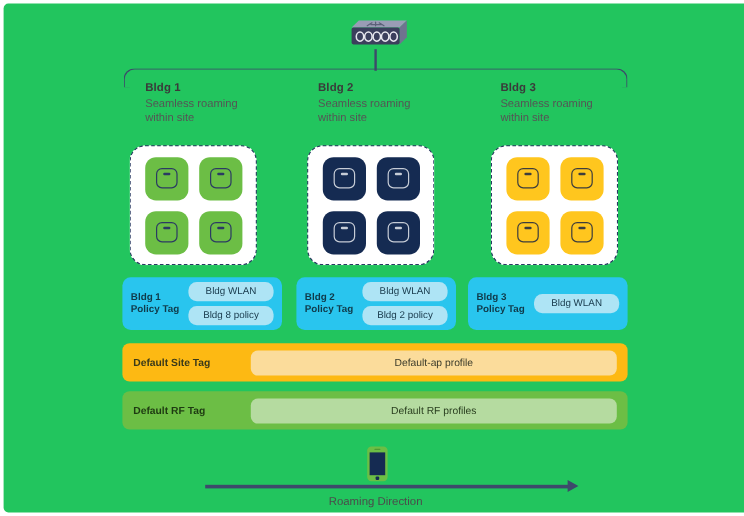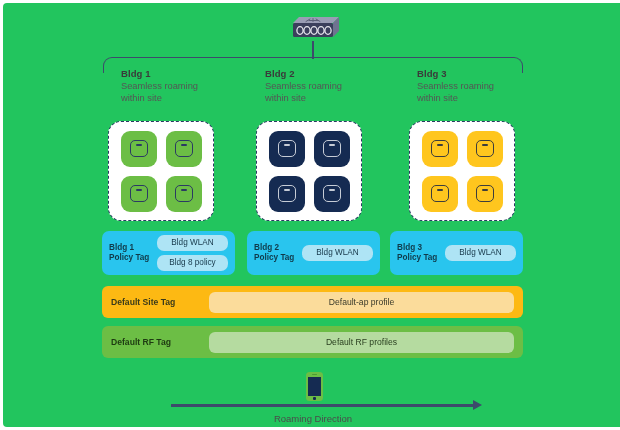--- a/index.html
+++ b/index.html
@@ -269,20 +269,21 @@
     <div class="pt-pills">
       <div class="pill">Bldg WLAN</div>
       <div class="pill">Bldg 8 policy</div>
     </div>
   </div>
   <div class="policy-tag" style="left:244px;width:133px;">
     <div class="pt-label">Bldg 2
 Policy Tag</div>
     <div class="pt-pills">
       <div class="pill">Bldg WLAN</div>
+      <div class="pill">Bldg 2 policy</div>
     </div>
   </div>
   <div class="policy-tag" style="left:387px;width:133px;">
     <div class="pt-label">Bldg 3
 Policy Tag</div>
     <div class="pt-pills">
       <div class="pill">Bldg WLAN</div>
     </div>
   </div>
 

